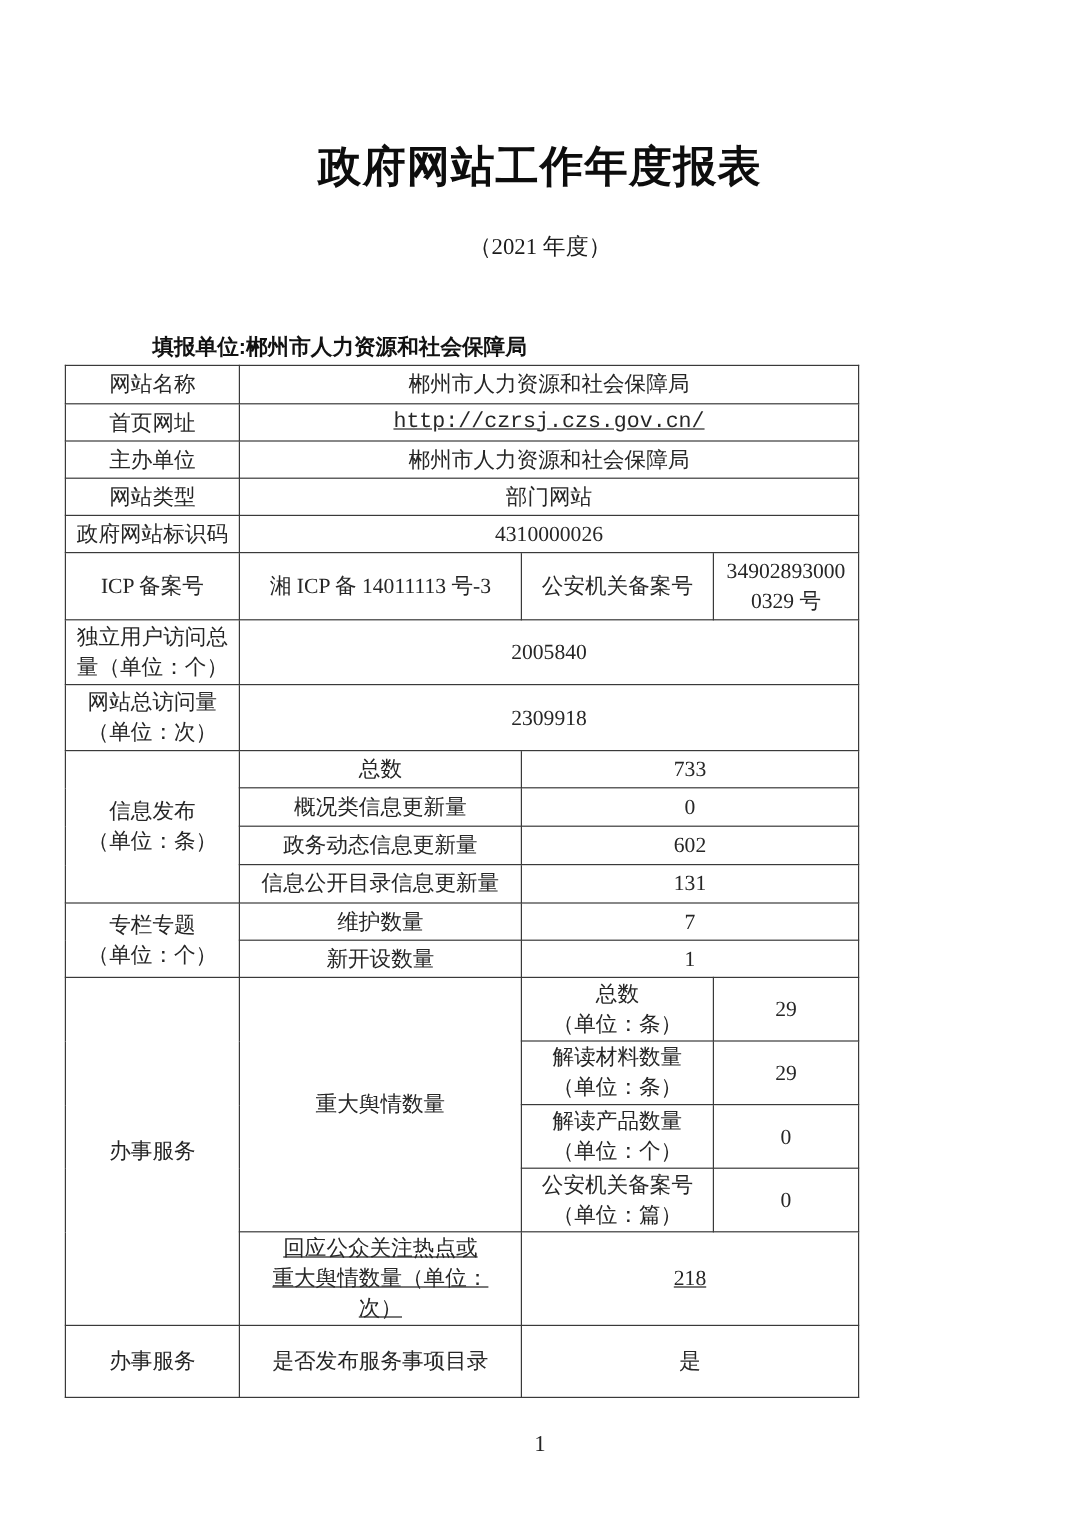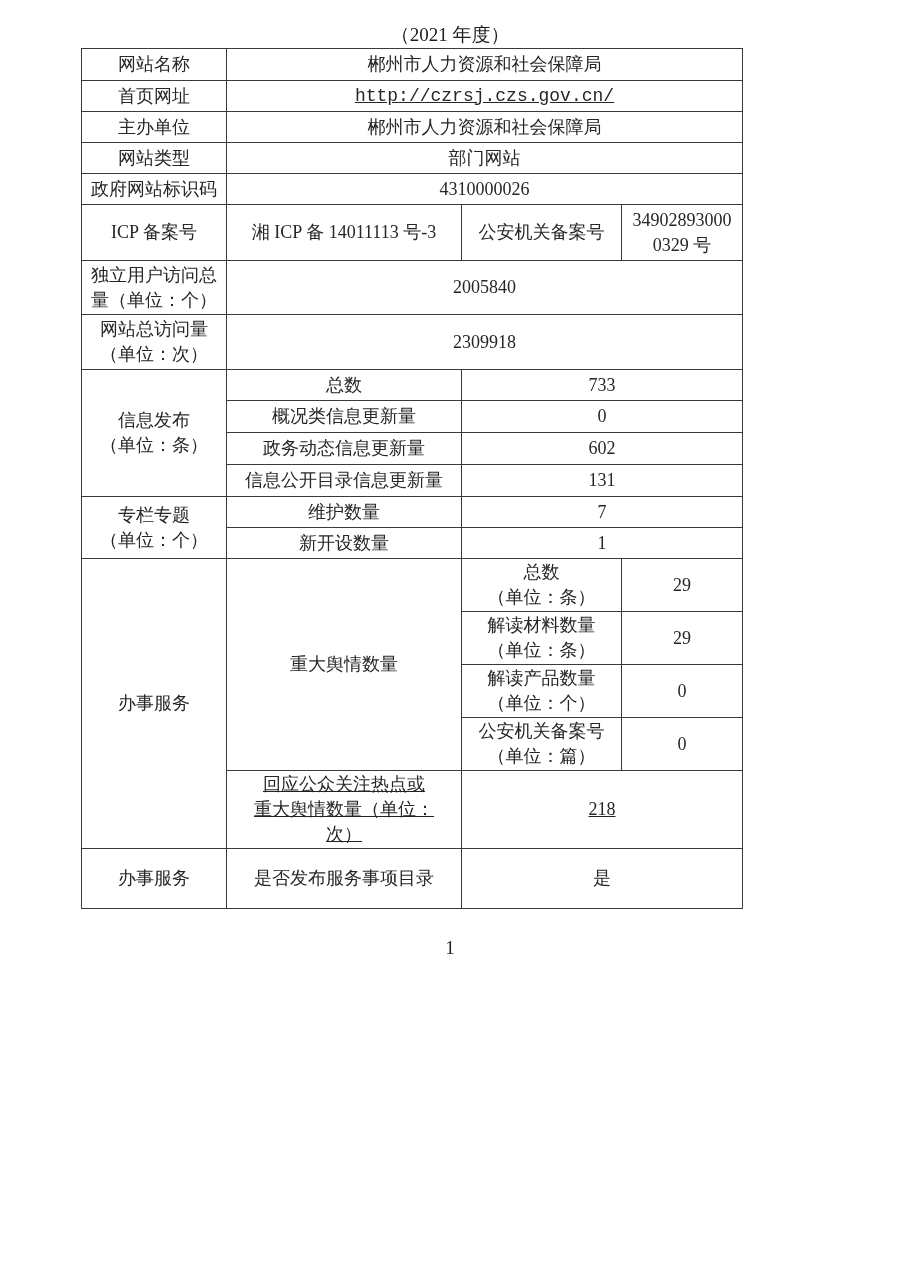--- a/index.html
+++ b/index.html
@@ -7,49 +7,51 @@
     width:900px;height:1272px;background:#ffffff;position:relative;
     font-family:"Liberation Serif","DejaVu Serif",serif;color:#212121;
     overflow:hidden;
   }
   .title{
     margin:0;padding-top:116px;text-align:center;
     font-family:"Liberation Sans","DejaVu Sans",sans-serif;
     font-weight:bold;font-size:36px;line-height:46px;letter-spacing:1px;color:#0d0d0d;
   }
   .subtitle{
-    margin-top:22px;text-align:center;font-size:19px;line-height:26px;color:#1c1c1c;
+    margin-top:32px;text-align:center;font-size:19px;line-height:26px;color:#1c1c1c;
   }
   .filing{
     margin:58px 0 4px 127px;
     font-family:"Liberation Sans","DejaVu Sans",sans-serif;
     font-weight:bold;font-size:18px;line-height:22px;color:#111111;
   }
   table.report{
-    margin-left:81px;width:661px;border-collapse:collapse;table-layout:fixed;
+    margin-left:54px;width:661px;border-collapse:collapse;table-layout:fixed;
   }
   table.report td{
     border:1px solid #3a3a3a;text-align:center;vertical-align:middle;
     padding:1px 3px;font-size:18px;line-height:25px;color:#262626;
     overflow:hidden;
   }
   .pre{white-space:pre-line;}
   .url{font-family:"Liberation Mono","DejaVu Sans Mono",monospace;font-size:17px;text-decoration:underline;}
   .alignB{vertical-align:bottom;padding-bottom:4px;}
   .alignT{vertical-align:top;padding-top:5px;}
   .rh31{height:31px;}.rh32{height:32px;}.rh45{height:60px;}.rh53{height:53px;}
   .rh54{height:54px;}.rh55{height:55px;}.rh56{height:56px;}.rh76{height:76px;text-decoration:underline;}
   .pageno{margin-top:28px;text-align:center;font-size:19px;color:#262626;}
 </style>
 </head>
 <body>
 
 <div class="page">
 
+  <h1 class="title">政府网站工作年度报表</h1>
   <div class="subtitle">（2021 年度）</div>
+  <div class="filing">填报单位:郴州市人力资源和社会保障局</div>
 
   <table class="report">
     <colgroup>
       <col style="width:145px">
         <col style="width:235px">
         <col style="width:160px">
         <col style="width:121px">
     </colgroup>
 
     <tbody>

